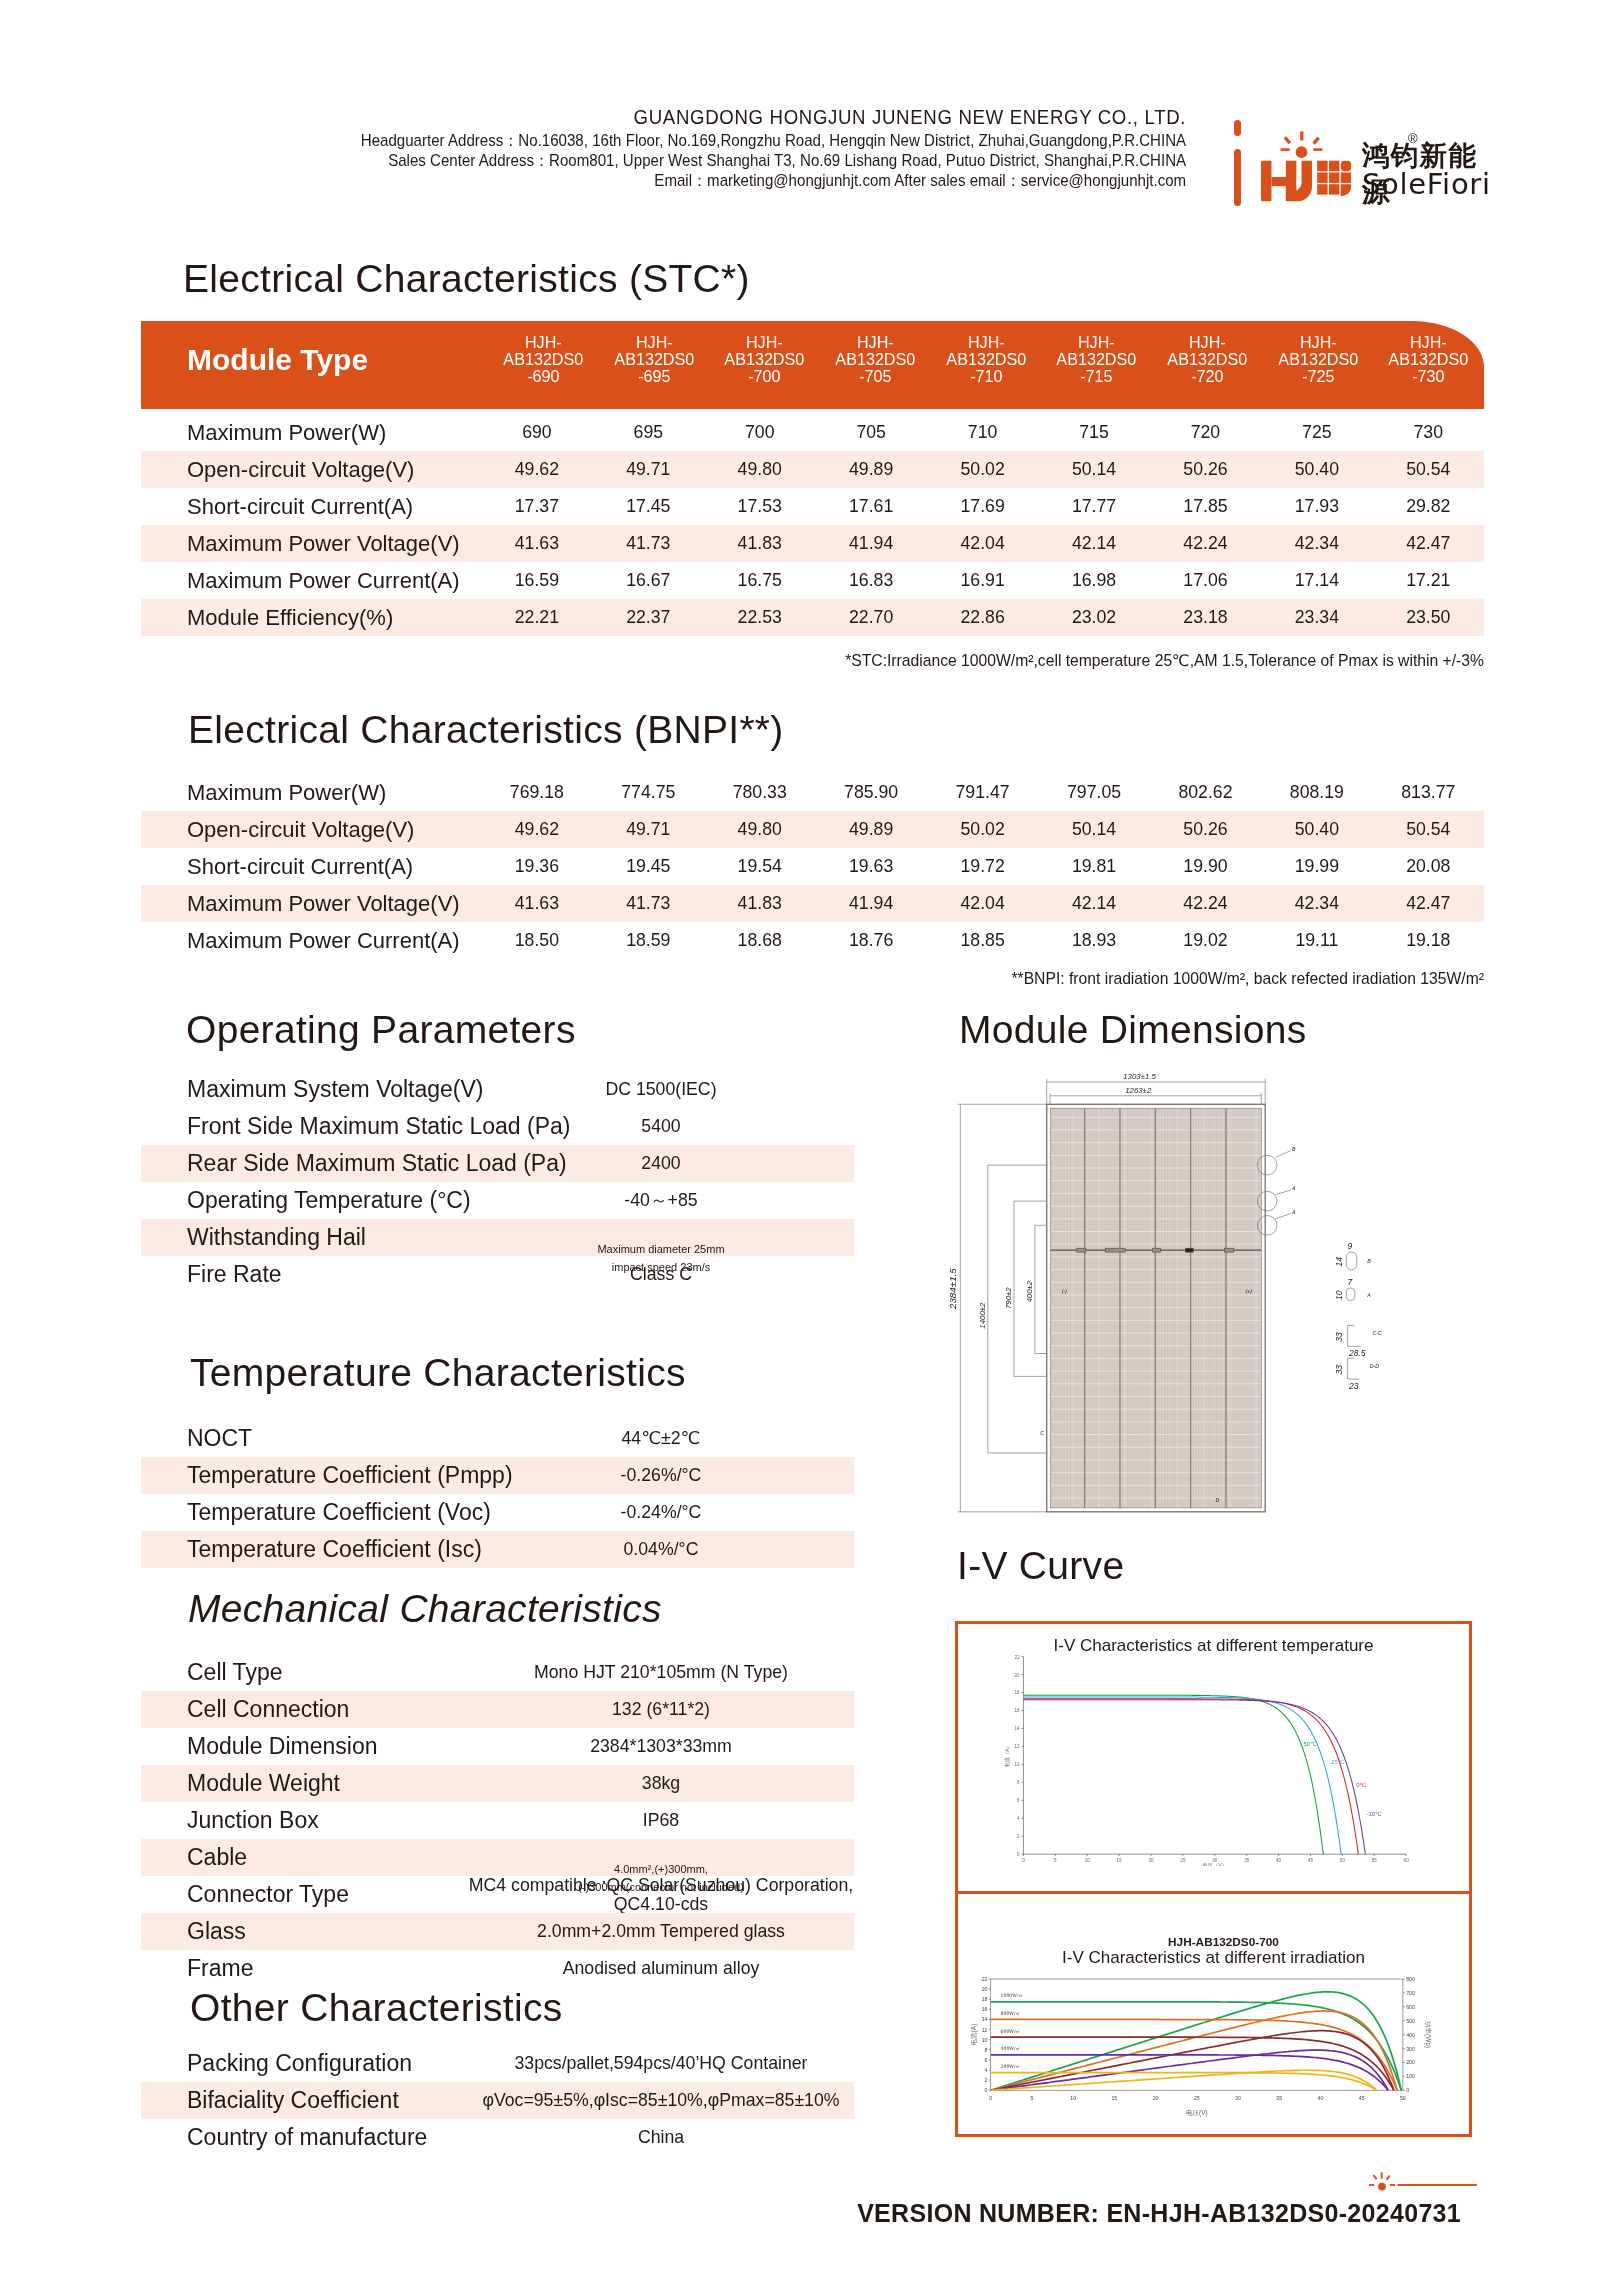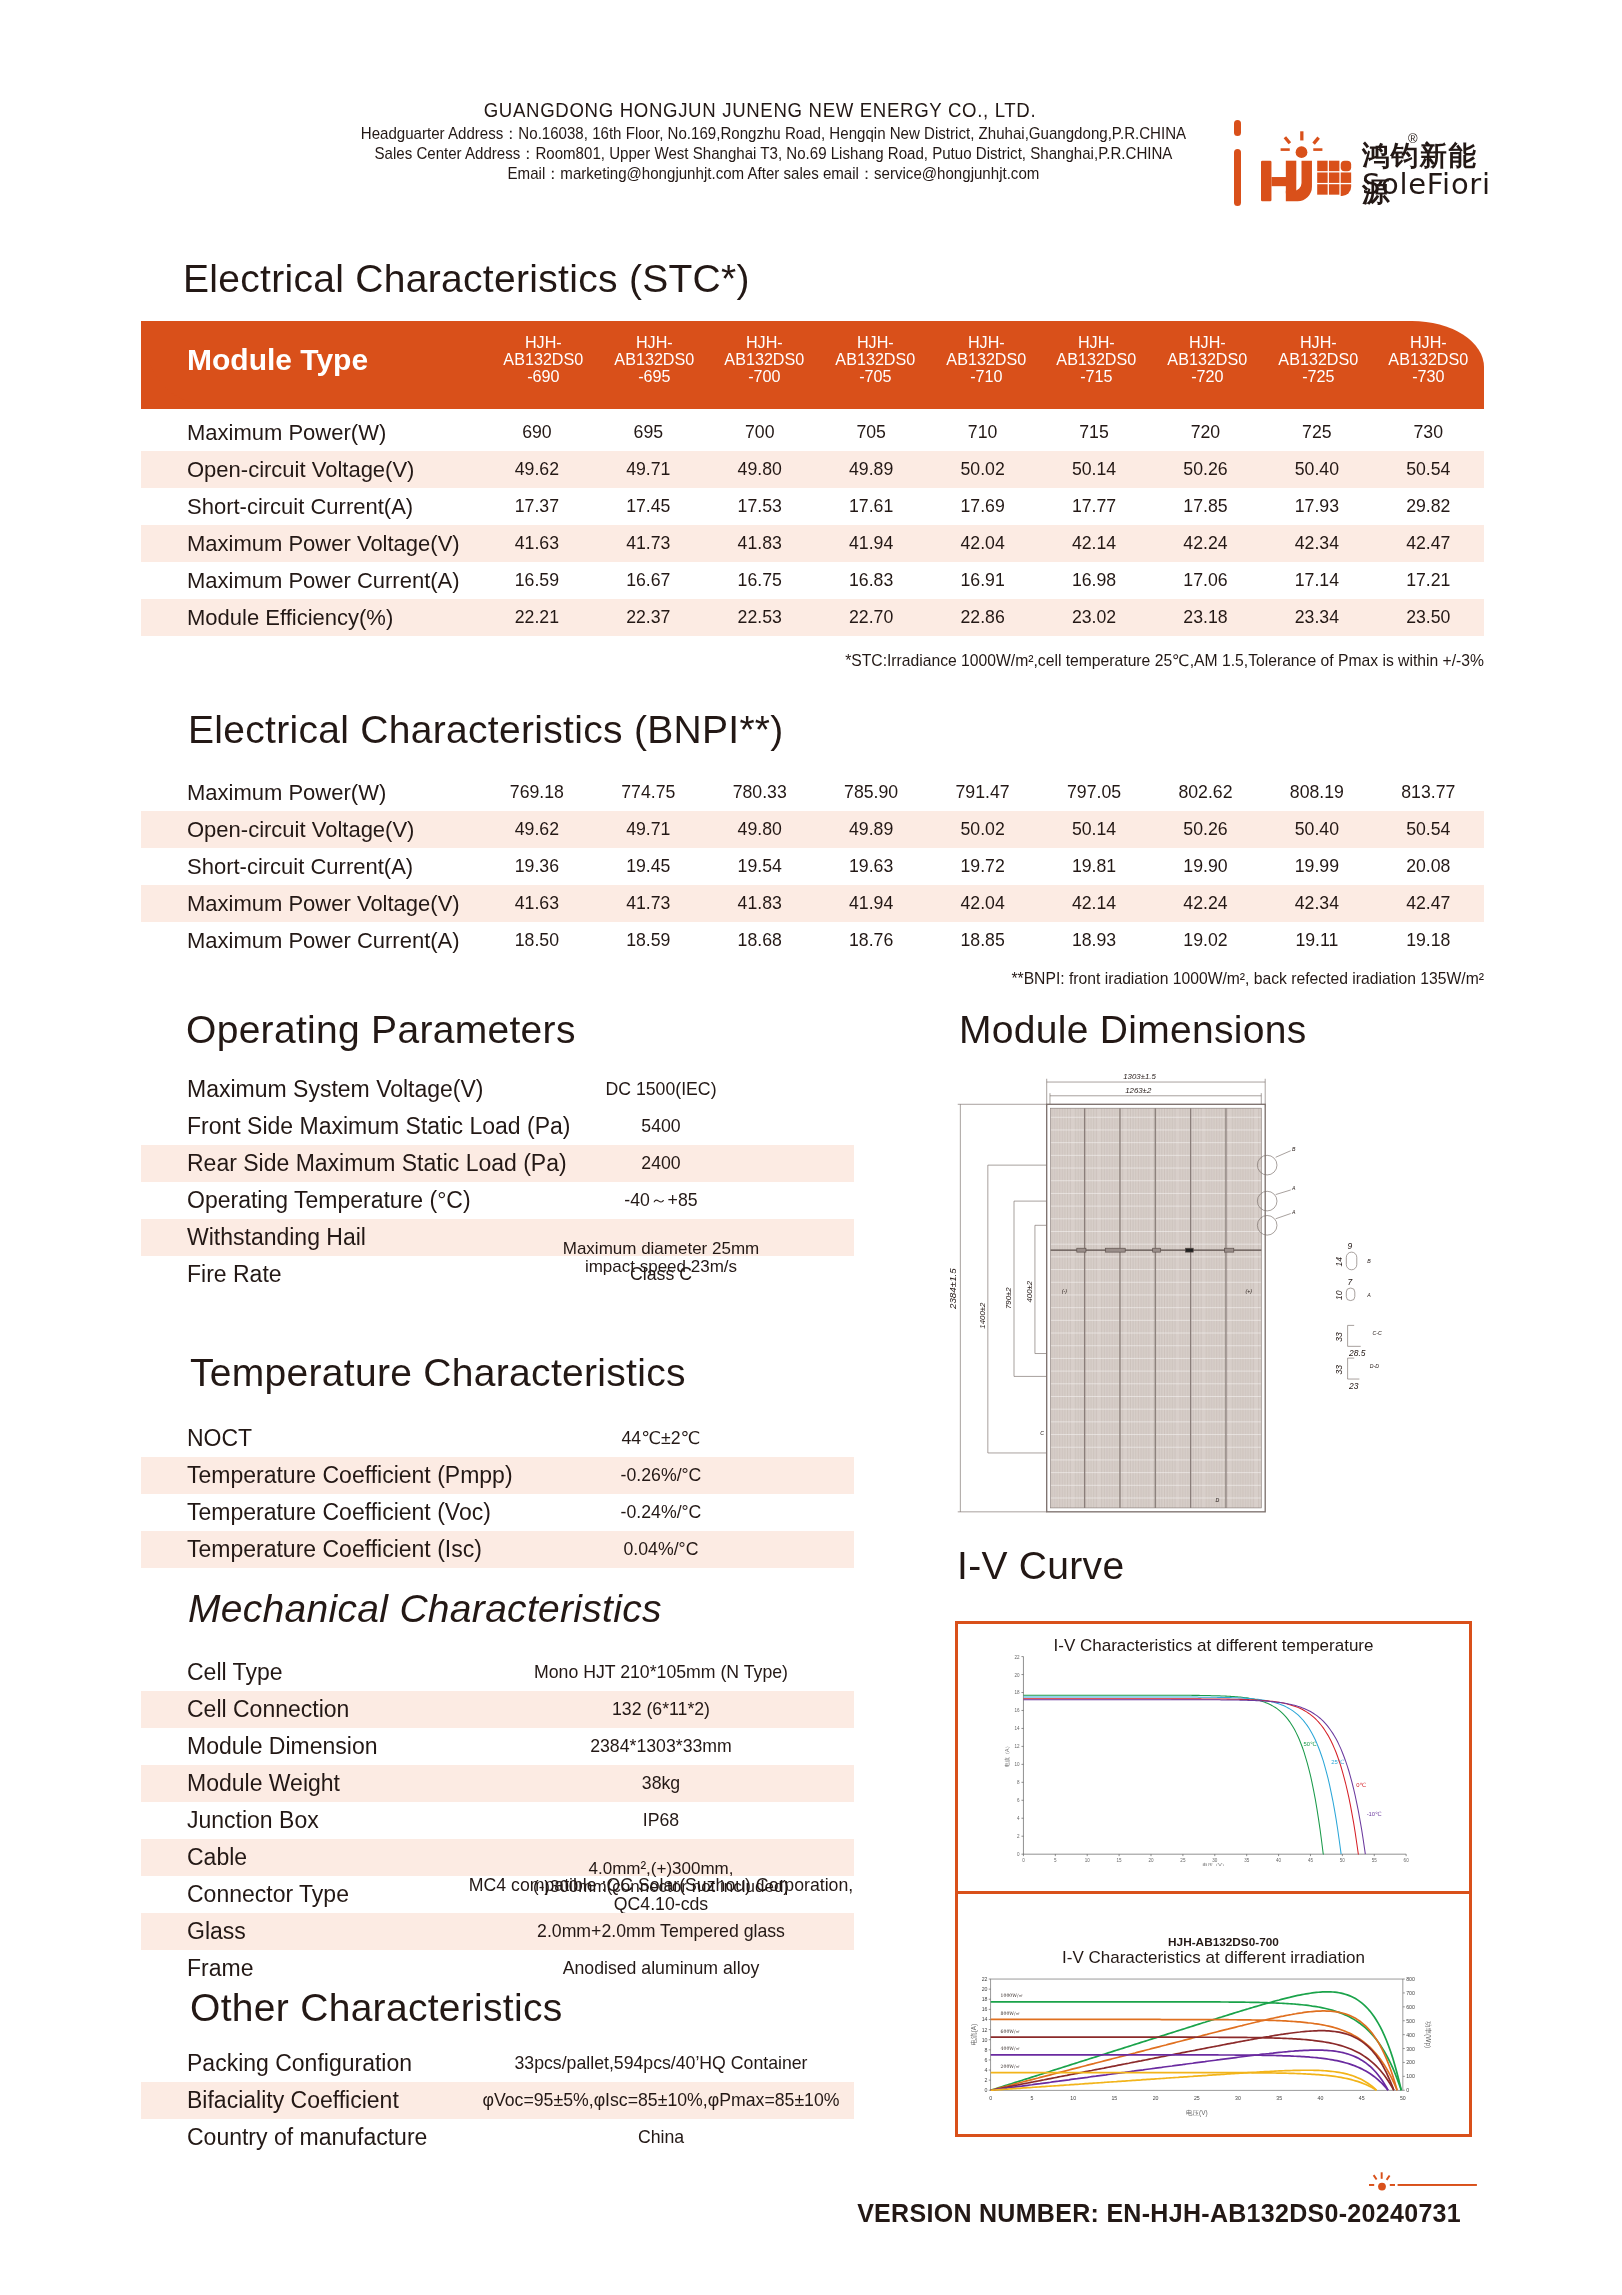--- a/index.html
+++ b/index.html
@@ -1,20 +1,20 @@
 <!DOCTYPE html>
 <html style="font-size:10.5px"><head>
 <meta charset="utf-8">
 <style>
   * { box-sizing: border-box; margin: 0; padding: 0; }
   html, body { width: 1623px; height: 2295px; background: #ffffff; }
   body { position: relative; font-family: "Liberation Sans", "DejaVu Sans", sans-serif; color: #231815; overflow: hidden; }
 
   
-  .company { position: absolute; right: 437px; top: 97px; text-align: center; font-family: "Liberation Sans", sans-serif; }
+  .company { position: absolute; right: 437px; top: 104px; text-align: right; font-family: "Liberation Sans", sans-serif; }
   .company .name { font-size: 19.6px; letter-spacing: 0.7px; line-height: 26px; transform: scaleX(0.95); transform-origin: right; }
   .company .line { font-size: 16.4px; line-height: 20px; transform: scaleX(0.92); transform-origin: right; }
   .logo { position: absolute; left: 1218px; top: 105px; width: 275px; height: 92px; }
   .logo .bar1 { position: absolute; left: 15.7px; top: 15px; width: 7.2px; height: 16.4px; border-radius: 3.9px; background: #d9501a; }
   .logo .bar2 { position: absolute; left: 15.7px; top: 44px; width: 7.2px; height: 57px; border-radius: 3.9px; background: #d9501a; }
   .logo .mark { position: absolute; left: 43px; top: 26px; width: 98px; height: 79px; }
   .logo .cn { position: absolute; left: 144px; top: 33px; font-size: 27.5px; font-family: "DejaVu Sans", sans-serif; font-weight: bold; letter-spacing: 1.3px; }
   .logo .en { position: absolute; left: 144px; top: 62px; font-size: 29px; font-family: "DejaVu Sans", sans-serif; letter-spacing: 0.7px; }
   .logo .reg { position: absolute; left: 190px; top: 26px; font-size: 13px; }
 
@@ -32,21 +32,21 @@
   .erow .rl { width: 347px; padding-left: 46px; font-size: 22px; white-space: nowrap; }
   .erow .rv { width: 114px; text-align: center; font-size: 17.7px; }
   .note { position: absolute; right: 139px; font-size: 15.7px; }
 
   
   .ptable { position: absolute; left: 141px; width: 713px; }
   .prow { height: 37px; display: flex; align-items: center; position: relative; }
   .prow.alt { background: #fcebe3; }
   .prow .pl { width: 347px; padding-left: 46px; font-size: 23px; white-space: nowrap; }
   .prow .pv { position: absolute; left: 327px; right: 0; text-align: center; font-size: 17.7px; line-height: 19px; }
-  .prow.h2 .pv { font-size: 17px; line-height: 18.3px; margin-top: 41px; }
+  .prow.h2 .pv { font-size: 11px; line-height: 18.3px; margin-top: 41px; }
 
   
   .dim { position: absolute; left: 942px; top: 1067px; width: 458px; height: 471px; }
 
   
   .chartbox { position: absolute; left: 955px; width: 517px; border: 3.9px solid #d9501a; background: #fff; }
   .chartbox .title { position: absolute; left: 0; right: 0; text-align: center; font-size: 17px; }
   .chartbox .subtitle { position: absolute; left: 0; right: 0; text-align: center; font-size: 11.8px; font-weight: bold; }
 
   .version { position: absolute; right: 162px; top: 2199px; font-size: 25px; font-weight: bold; letter-spacing: 0.3px; }

